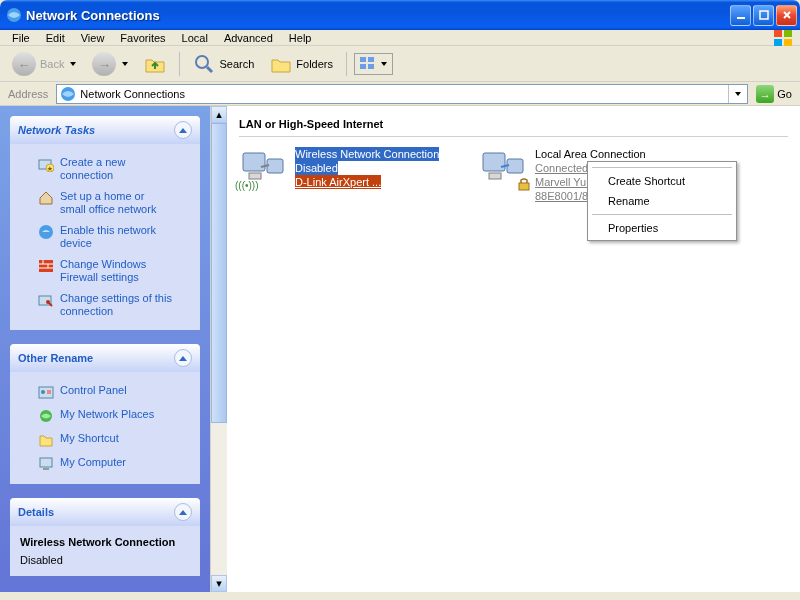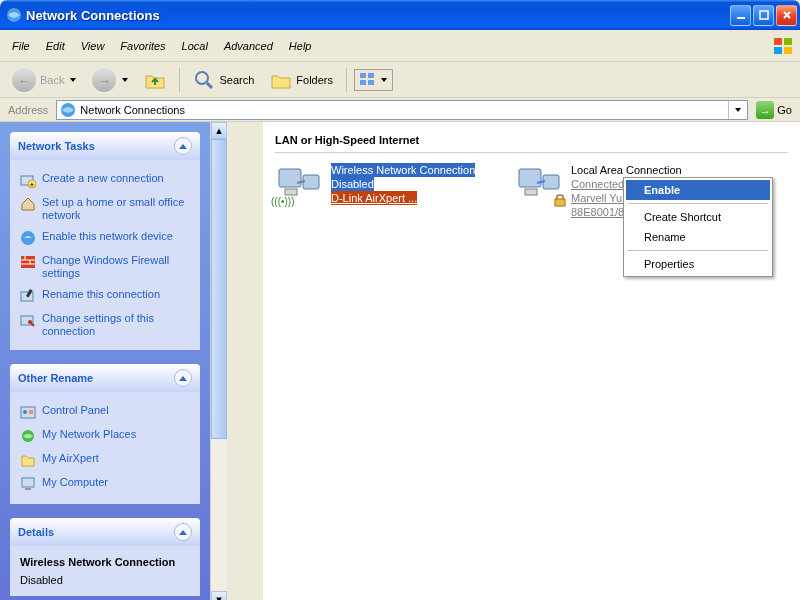--- a/index.html
+++ b/index.html
@@ -25,24 +25,23 @@
 .win-btns { display: flex; gap: 2px; }
 .win-btn {
   width: 21px; height: 21px;
   border-radius: 3px; border: 1px solid rgba(255,255,255,0.5);
   display: flex; align-items: center; justify-content: center;
   color: white; font-weight: bold; font-family: Arial;
 }
 .win-btn.min, .win-btn.max { background: linear-gradient(to bottom, #5aa3ff, #1060d8); }
 .win-btn.close { background: linear-gradient(to bottom, #ff9e6e, #e8482e, #c8311a); }
 .menubar {
-  height: 32px; background: #ece9d8;
+  height: 16px; background: #ece9d8;
   display: flex; align-items: center; padding: 0 4px;
   border-bottom: 1px solid #d4d0c8;
-  font-style: italic;
 }
 .menu-item { padding: 3px 8px; cursor: default; }
 .menubar .logo { margin-left: auto; width: 24px; height: 20px; }
 .toolbar {
   height: 36px; background: #ece9d8;
   display: flex; align-items: center; padding: 0 6px; gap: 4px;
   border-bottom: 1px solid #d4d0c8;
 }
 .tbtn {
   display: flex; align-items: center; gap: 4px;
@@ -86,39 +85,39 @@
 .panel {
   background: #d6dff7; border-radius: 4px 4px 0 0; margin-bottom: 14px;
   overflow: hidden;
 }
 .panel-hdr {
   background: linear-gradient(to bottom, #ffffff, #c6d3f7);
   padding: 5px 8px; display: flex; align-items: center; justify-content: space-between;
   font-weight: bold; color: #215dc6; font-size: 11px;
   border-radius: 4px 4px 0 0; cursor: pointer;
 }
-.panel-hdr.first { color: #215dc6; }
+.panel-hdr.first { color: #215dc6; font-style: italic; }
 .chev {
   width: 18px; height: 18px; border-radius: 50%; border: 1px solid #a8bde6;
   background: #f3f6fd; display: flex; align-items: center; justify-content: center;
 }
 .chev::after { content: ''; width: 0; height: 0; border-left: 4px solid transparent; border-right: 4px solid transparent; border-bottom: 5px solid #316ac5; }
-.panel-body { padding: 8px 10px; }
+.panel-body { padding: 8px 28px; }
 .task-link {
   display: flex; align-items: flex-start; gap: 6px;
   color: #215dc6; padding: 4px 0; cursor: pointer; line-height: 13px;
 }
 .task-ico { width: 16px; height: 16px; flex-shrink: 0; }
 .details-body { padding: 10px; color: #000; }
 .details-title { font-weight: bold; margin-bottom: 6px; }
 .sidebar-scroll { width: 17px; background: #f1eee5; border-left: 1px solid #d4d0c8; height: 100%; position: relative; }
 .sb-arrow { height: 17px; background: linear-gradient(to bottom,#e6f0fa,#b8d3f2); border: 1px solid #b0c4e8; display:flex;align-items:center;justify-content:center; }
 .sb-thumb { position: absolute; top: 17px; left: 0; right: 0; height: 300px; background: linear-gradient(to right,#cfe1fb,#abc7ef); border: 1px solid #9cb8e0;}
 .content {
-  flex: 1; background: white; position: relative; padding: 8px 12px; margin-left: 36px;
+  flex: 1; background: white; position: relative; padding: 8px 12px;
 }
 .section-hdr { font-weight: bold; padding: 4px 0 6px 0; border-bottom: 1px solid #d0d0d0; margin-bottom: 10px; }
 .conns { display: flex; gap: 30px; }
 .conn-item { display: flex; gap: 8px; width: 210px; align-items: flex-start; }
 .conn-icon { width: 48px; height: 42px; flex-shrink: 0; position: relative; }
 .conn-text { font-size: 11px; line-height: 14px; }
 .conn-text.selected .line1 { background: #316ac5; color: white; }
 .conn-text.selected .line2 { background: #316ac5; color: white; }
 .conn-text.selected .line3 { background: #c2410c; color: white; text-decoration: underline; }
 .conn-text .line1, .conn-text .line2, .conn-text .line3 { display: inline-block; }
@@ -275,27 +274,20 @@
               <line x1="1" y1="6" x2="15" y2="6" stroke="#fff"></line>
               <line x1="1" y1="10" x2="15" y2="10" stroke="#fff"></line>
               <line x1="5" y1="2" x2="5" y2="6" stroke="#fff"></line>
               <line x1="10" y1="6" x2="10" y2="10" stroke="#fff"></line>
             </svg>
           <span>Change Windows Firewall settings</span>
         </div>
         <div class="task-link">
           <svg class="task-ico" viewBox="0 0 16 16">
               <rect x="1" y="4" width="12" height="9" fill="#cde" stroke="#58a"></rect>
-              <rect x="10" y="1" width="3" height="8" fill="#333" transform="rotate(30 10 1)"></rect>
-            </svg>
-          <span>Rename this connection</span>
-        </div>
-        <div class="task-link">
-          <svg class="task-ico" viewBox="0 0 16 16">
-              <rect x="1" y="4" width="12" height="9" fill="#cde" stroke="#58a"></rect>
               <path d="M10 10 L14 14" stroke="#c03020" stroke-width="2"></path>
               <circle cx="10" cy="10" r="2" fill="#c03020"></circle>
             </svg>
           <span>Change settings of this connection</span>
         </div>
       </div>
     </div>
 
     <div class="panel">
       <div class="panel-hdr">
@@ -315,21 +307,21 @@
           <svg class="task-ico" viewBox="0 0 16 16">
               <circle cx="8" cy="8" r="6" fill="#4ab84a"></circle>
               <path d="M3 8 Q8 3 13 8 Q8 13 3 8" fill="#9fe89f"></path>
             </svg>
           <span>My Network Places</span>
         </div>
         <div class="task-link">
           <svg class="task-ico" viewBox="0 0 16 16">
               <path d="M2 4 L2 14 L14 14 L14 6 L8 6 L6 4 Z" fill="#fce27c" stroke="#caa43e"></path>
             </svg>
-          <span>My AirXpert</span>
+          <span>My Shortcut</span>
         </div>
         <div class="task-link">
           <svg class="task-ico" viewBox="0 0 16 16">
               <rect x="2" y="2" width="12" height="9" fill="#cde" stroke="#58a"></rect>
               <rect x="5" y="12" width="6" height="2" fill="#999"></rect>
             </svg>
           <span>My Computer</span>
         </div>
       </div>
     </div>
@@ -386,21 +378,20 @@
         </div>
         <div class="conn-text">
           <span>Local Area Connection</span><br>
           <span class="gray">Connected</span><br>
           <span class="gray">Marvell Yukon 88E8001/8003/...</span>
         </div>
       </div>
     </div>
 
     <div class="ctx-menu">
-      <div class="ctx-item hl"><b>Enable</b></div>
       <div class="ctx-sep"></div>
       <div class="ctx-item">Create Shortcut</div>
       <div class="ctx-item">Rename</div>
       <div class="ctx-sep"></div>
       <div class="ctx-item">Properties</div>
     </div>
   </div>
 </div>
 
 </body></html>

